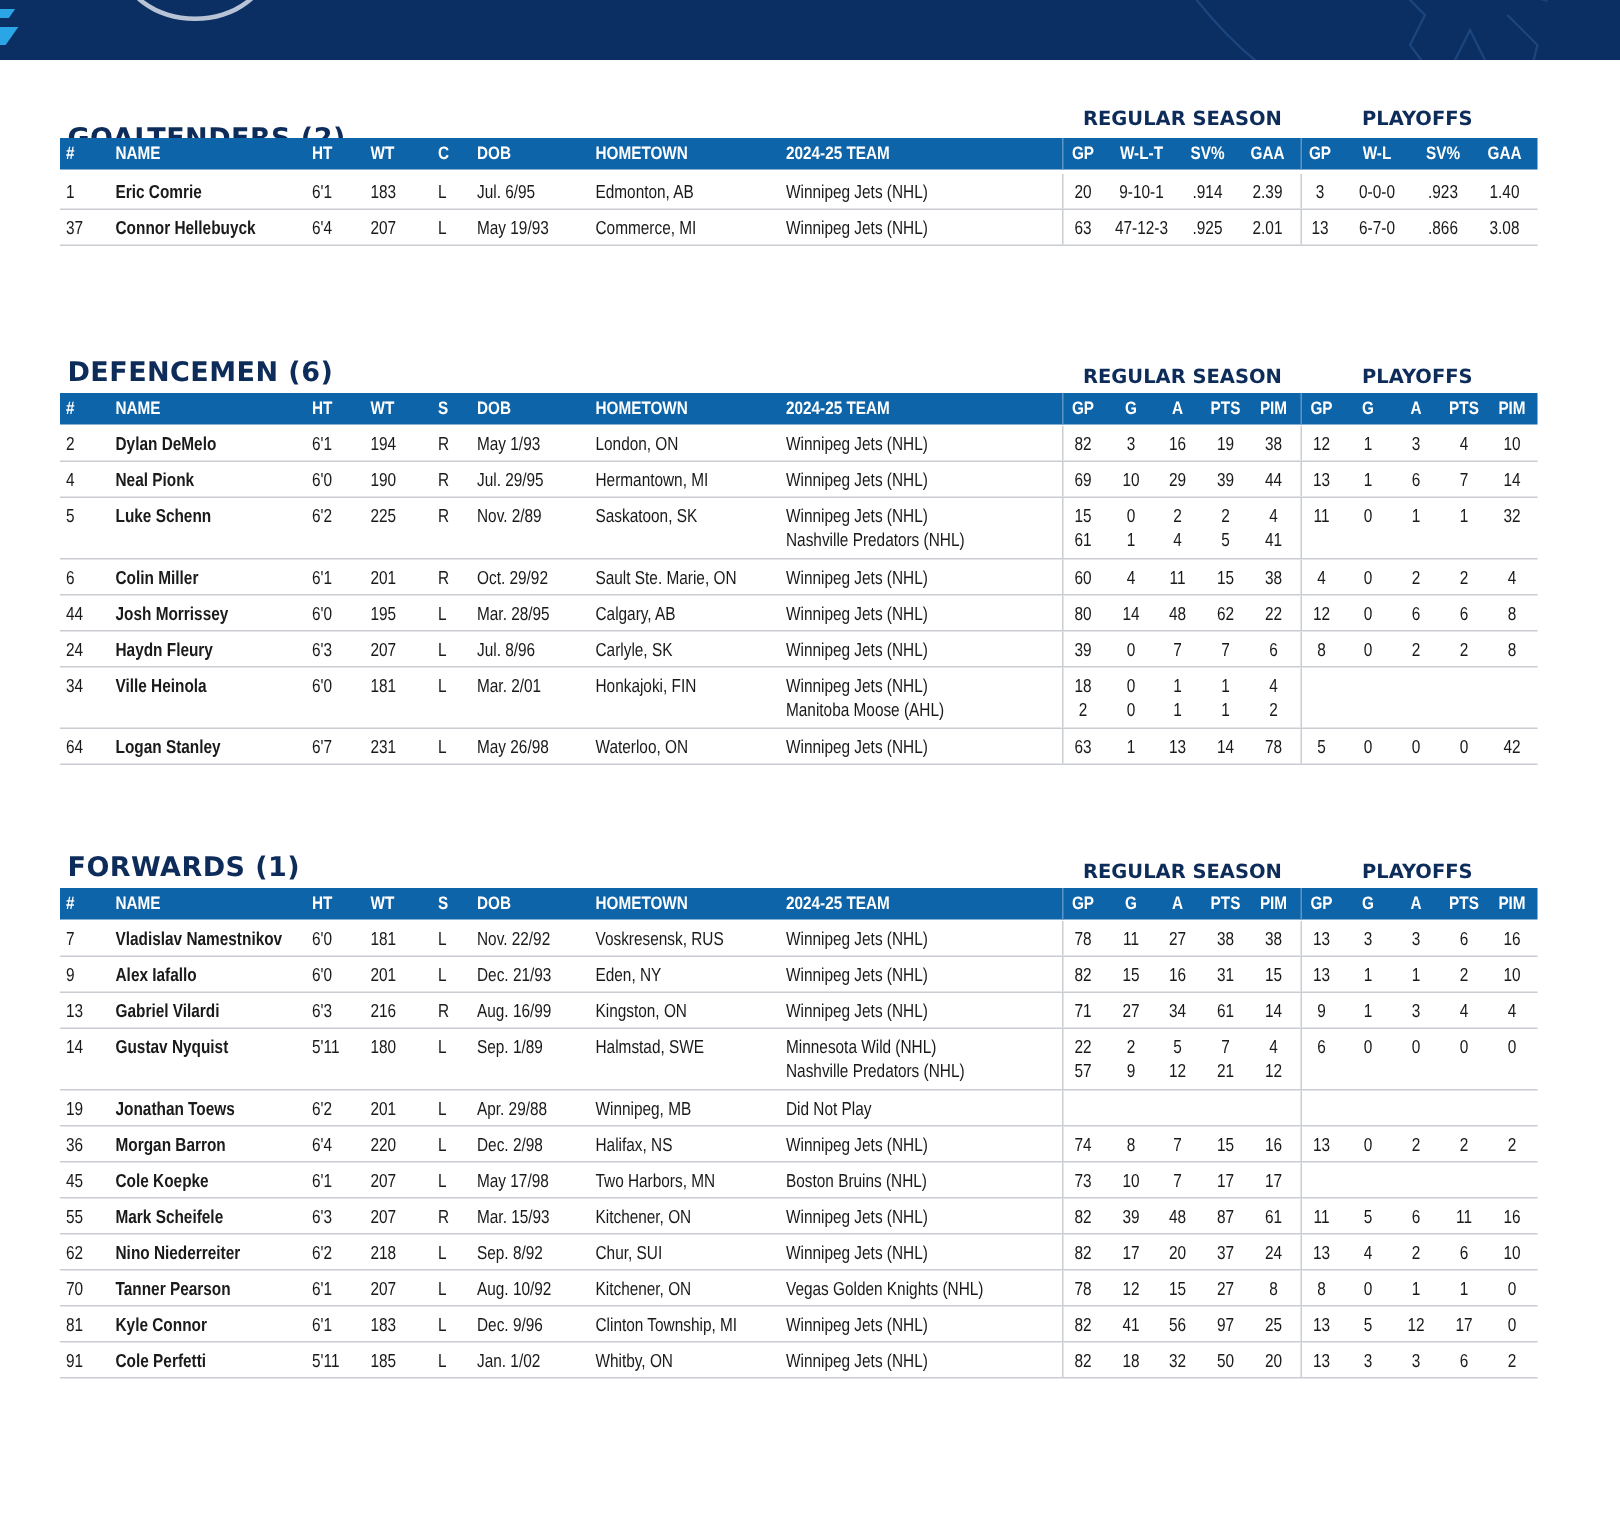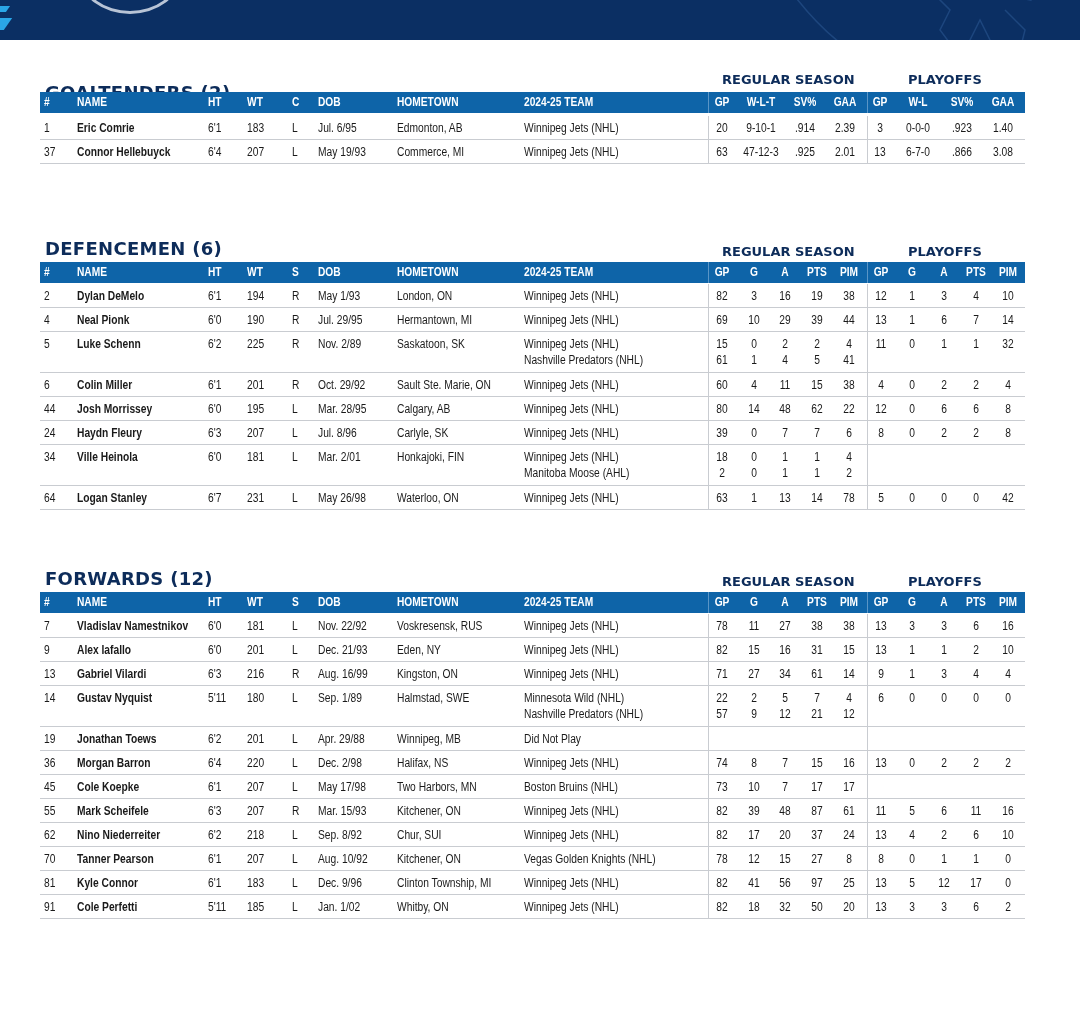--- a/index.html
+++ b/index.html
@@ -324,21 +324,21 @@
         <span class="c" style="left:882px;width:44px;top:5px;">0</span>
         <span class="c" style="left:914px;width:44px;top:5px;">0</span>
         <span class="c" style="left:946px;width:44px;top:5px;">42</span>
         <div class="vdiv" style="left:668px;"></div>
         <div class="vdiv" style="left:827px;"></div>
       </div>
     </div>
 </div>
 
 <div class="section" id="sec-forwards" style="top:566px;">
-  <div class="section-title" style="top:2px;">FORWARDS (12)</div>
+  <div class="section-title" style="top:2px;">FORWARDS (1)</div>
   <div class="group-label" style="left:682px;top:8px;">REGULAR SEASON</div>
   <div class="group-label" style="left:868px;top:8px;">PLAYOFFS</div>
   <div class="hdr" style="top:26px;" id="fwd-hdr">
       <span style="left:4px;">#</span>
       <span style="left:37px;">NAME</span>
       <span style="left:168px;">HT</span>
       <span style="left:207px;">WT</span>
       <span style="left:252px;">S</span>
       <span style="left:278px;">DOB</span>
       <span style="left:357px;">HOMETOWN</span>

